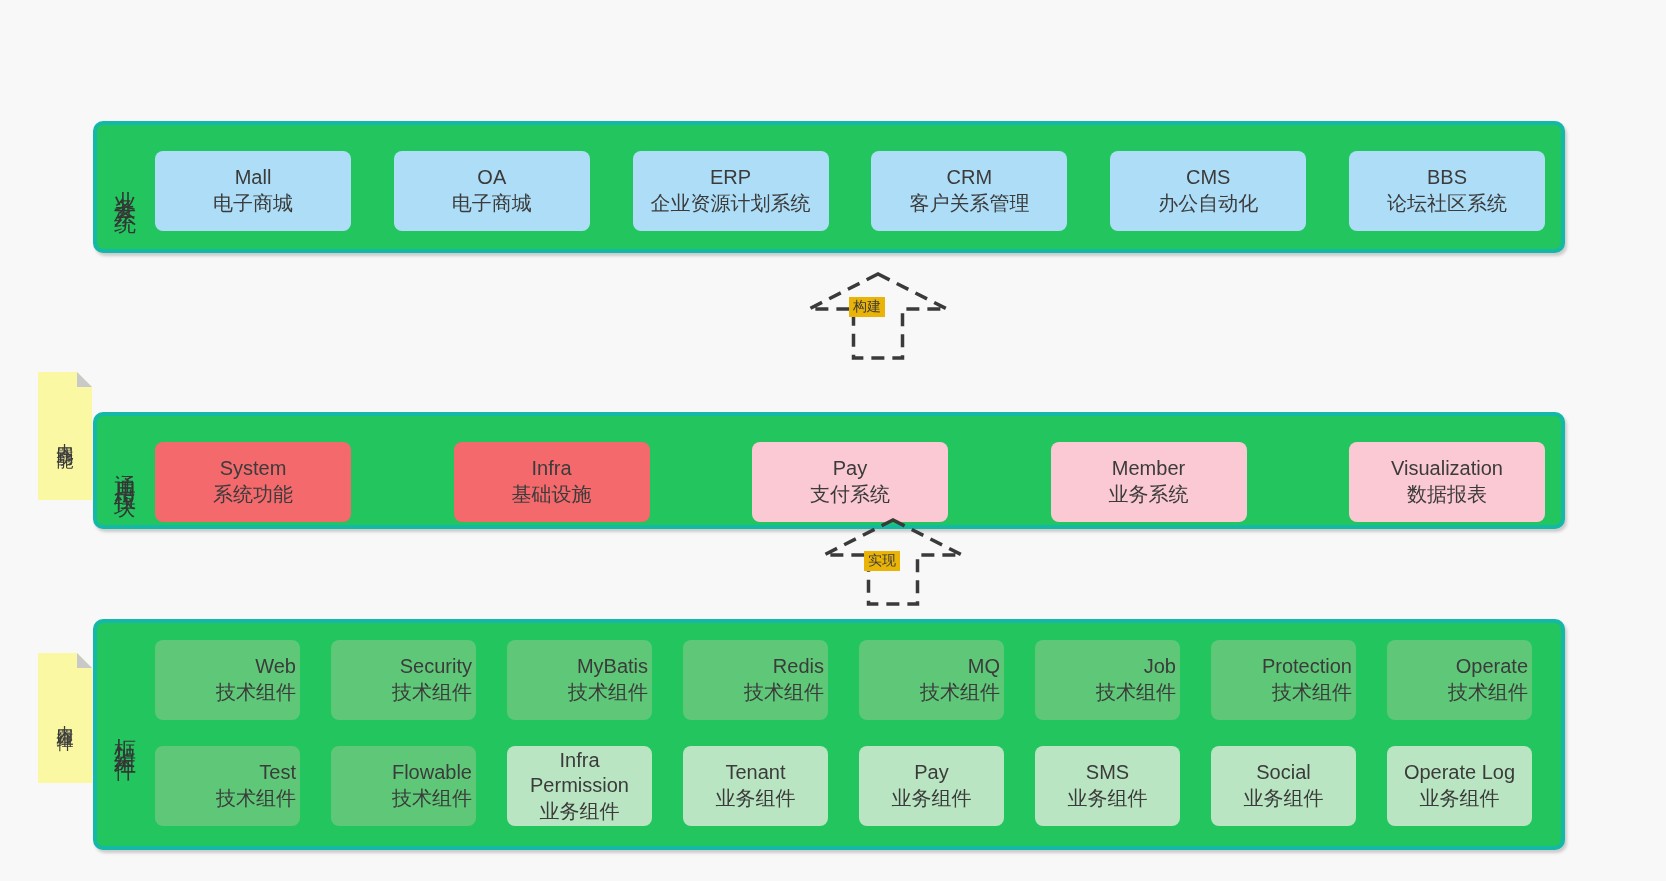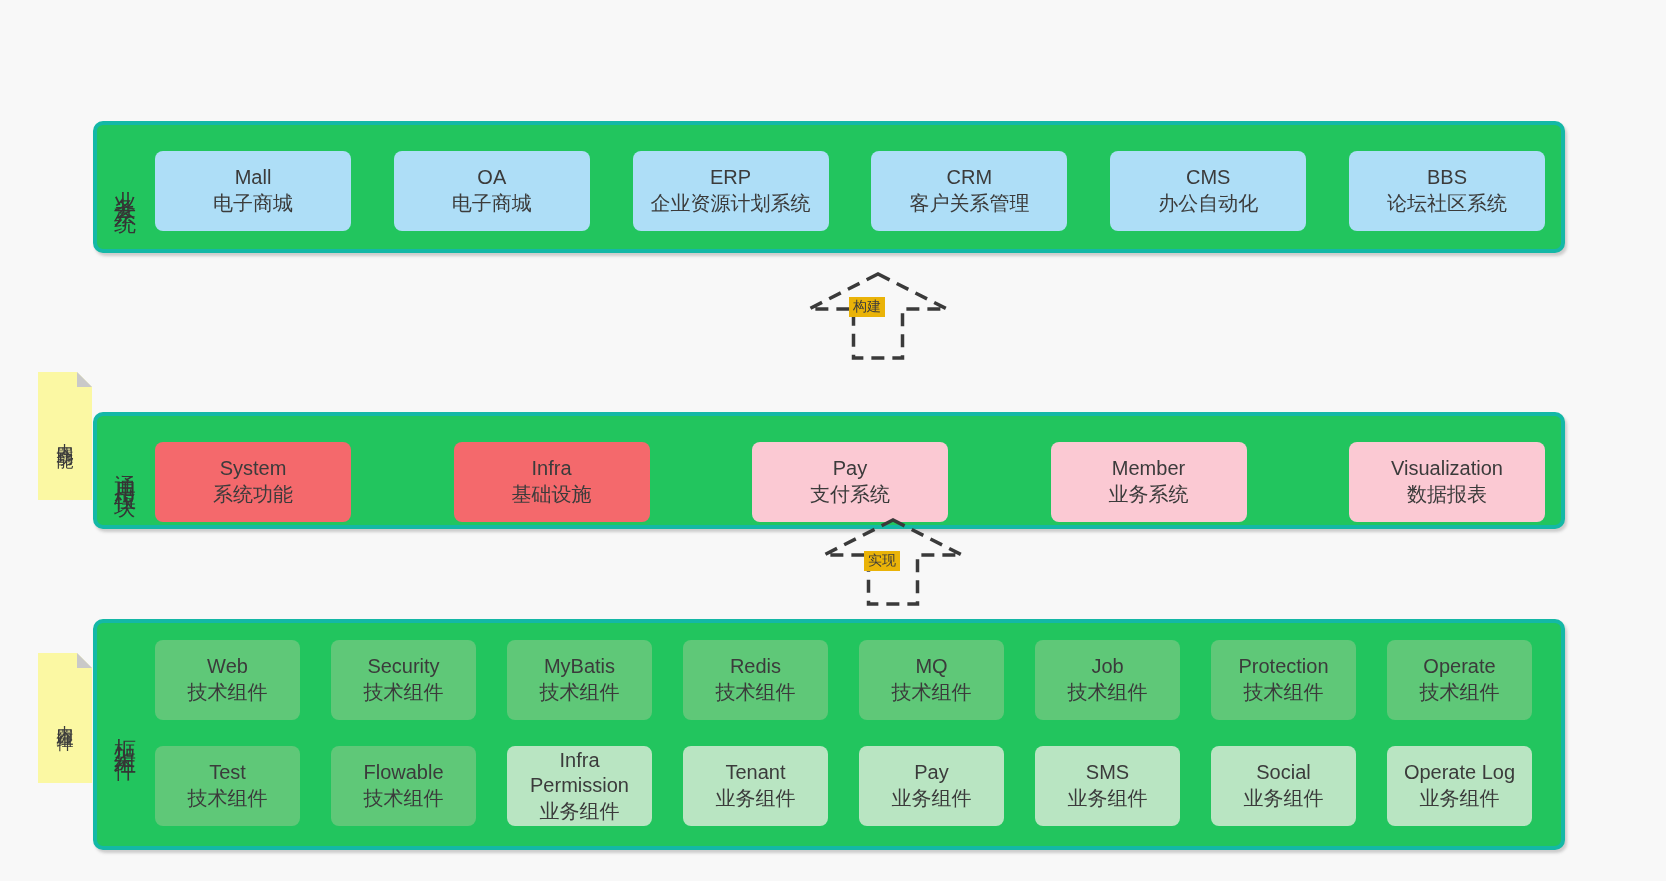--- a/index.html
+++ b/index.html
@@ -46,21 +46,21 @@
     display: flex; flex-direction: column;
     justify-content: center; align-items: center;
     text-align: center; font-size: 20px; line-height: 1.28;
     padding: 2px 4px;
   }
   .cols6 .box { width: 196px; }
   .cols8 .box { width: 145px; }
   .box.blue        { background: #aedef7; }
   .box.red         { background: #f4696c; }
   .box.pink        { background: #fbc9d3; }
-  .box.green       { background: #5fc878; }
+  .box.green       { background: #5fc878; align-items: flex-end; }
   .box.light-green { background: #b9e5c2; }
 
   
   .note {
     position: absolute; left: 38px; width: 54px;
     background: #fbf8a3;
     display: flex; align-items: center; justify-content: center;
   }
   #note-modules    { top: 372px; height: 128px; }
   #note-components { top: 653px; height: 130px; }

